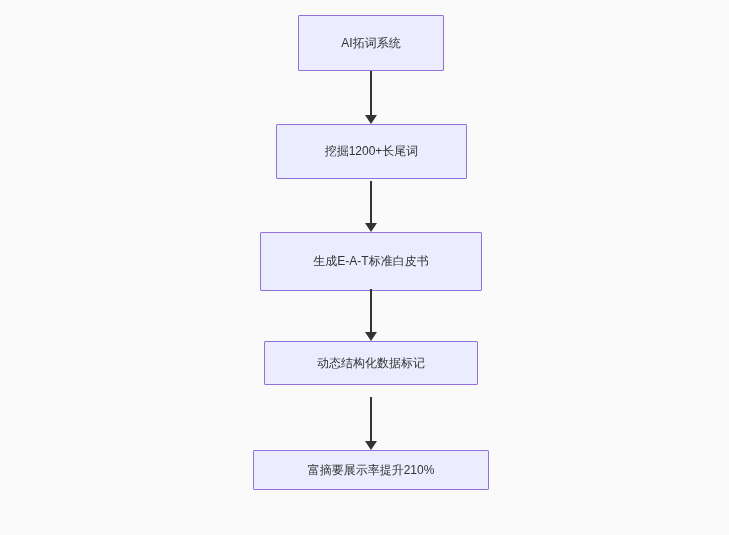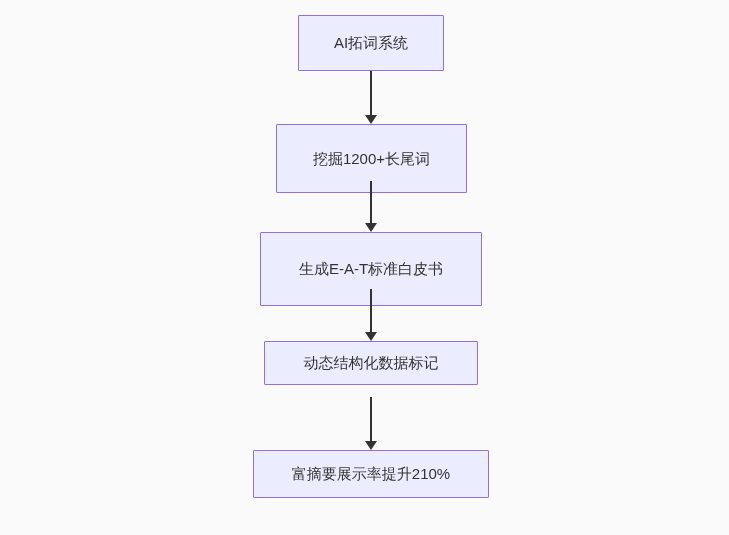--- a/index.html
+++ b/index.html
@@ -21,29 +21,29 @@
   .node {
     position: absolute;
     box-sizing: border-box;
     background: #ececff;
     border: 1px solid #9370db;
     border-radius: 1px;
     display: flex;
     align-items: center;
     justify-content: center;
     color: #333333;
-    font-size: 15px;
+    font-size: 12px;
     line-height: 1.2;
     white-space: nowrap;
   }
   .node-1 { left: 298px; top: 15px;  width: 146px; height: 56px; }
-  .node-2 { left: 276px; top: 124px; width: 191px; height: 69px; }
-  .node-3 { left: 260px; top: 232px; width: 222px; height: 74px; }
+  .node-2 { left: 276px; top: 124px; width: 191px; height: 55px; }
+  .node-3 { left: 260px; top: 232px; width: 222px; height: 59px; }
   .node-4 { left: 264px; top: 341px; width: 214px; height: 44px; }
-  .node-5 { left: 253px; top: 450px; width: 236px; height: 48px; }
+  .node-5 { left: 253px; top: 450px; width: 236px; height: 40px; }
 
   .arrow {
     position: absolute;
     left: 364px;           
     width: 14px;
     display: flex;
     flex-direction: column;
     align-items: center;
   }
   .arrow-1 { top: 71px;  height: 53px; }

